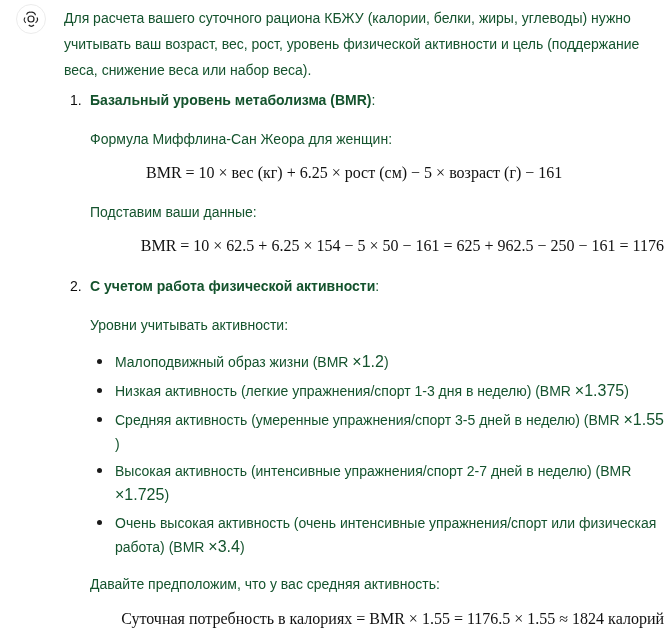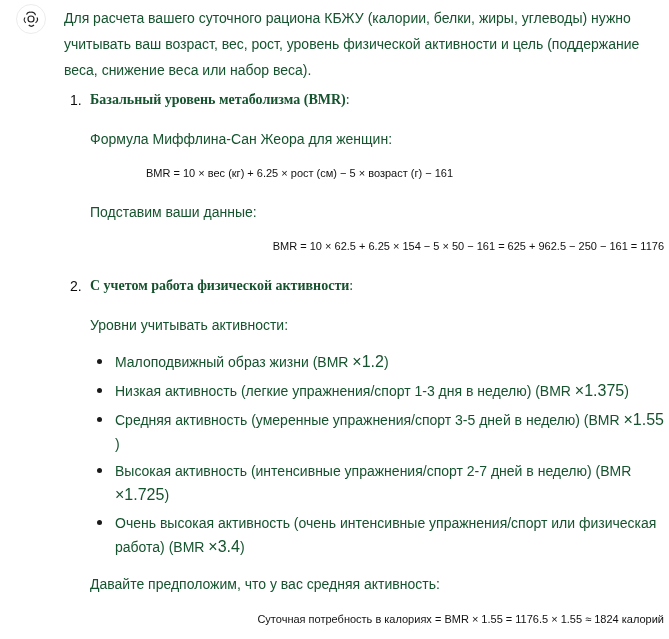--- a/index.html
+++ b/index.html
@@ -3,23 +3,23 @@
 <meta charset="utf-8">
 <style>
   html, body { margin:0; padding:0; background:#ffffff; }
   body { width:669px; height:639px; overflow:hidden; position:relative;
          font-family:"Liberation Sans", sans-serif; color:#0d0d0d; }
   .avatar { position:absolute; left:16px; top:4px; width:28px; height:28px; border-radius:50%;
             border:1px solid #ececec; display:flex; align-items:center; justify-content:center; }
   .avatar svg { width:18px; height:18px; }
   .content { position:absolute; left:64px; top:0; width:600px; white-space:nowrap; }
   .p { position:absolute; font-size:14px; line-height:24px; color:#14532d; }
-  .math { position:absolute; font-family:Liberation Sans, sans-serif; font-size:11px; line-height:24px; color:#111; }
+  .math { position:absolute; font-family:Liberation Serif, serif; font-size:16px; line-height:24px; color:#111; }
   .num { position:absolute; font-size:14px; line-height:24px; }
-  .bold { font-weight:bold;font-family:Liberation Serif, serif; }
+  .bold { font-weight:bold; }
   .bullet { position:absolute; width:5px; height:5px; border-radius:50%; background:#1a1a1a; }
   .mi { font-family:Liberation Sans, sans-serif; font-size:16px; }
   .clip { overflow:hidden;text-align:right; }
 </style>
 </head>
 <body>
 
 <div class="avatar">
   <svg viewBox="0 0 24 24" fill="none" stroke="#222" stroke-width="1.6">
     <circle cx="12" cy="12" r="4"></circle>

